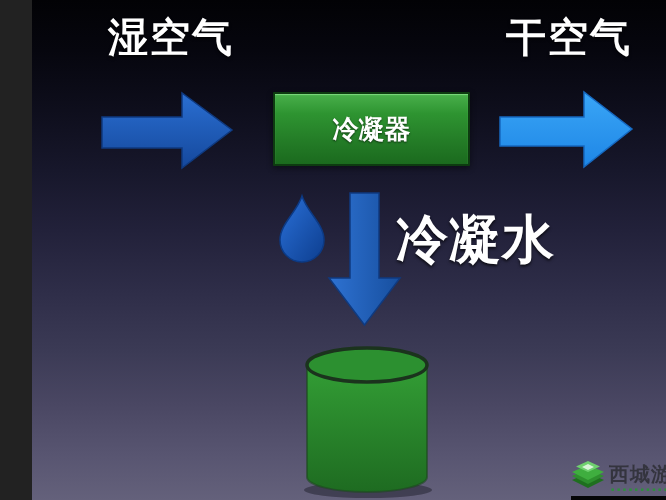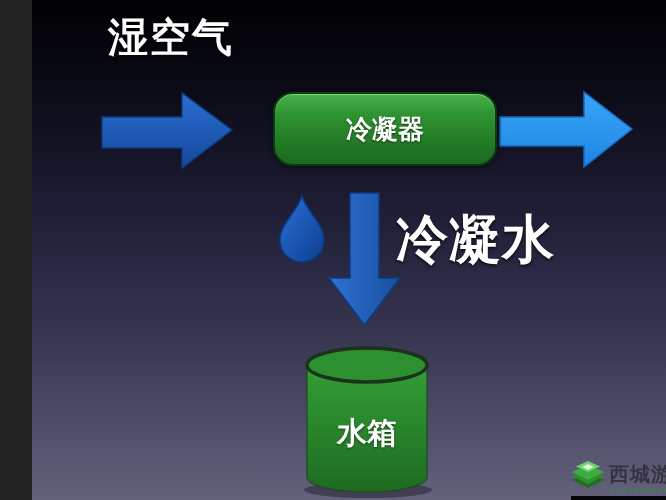--- a/index.html
+++ b/index.html
@@ -13,22 +13,22 @@
     margin-left:32px;
   }
   .toplabel{
     position:absolute;top:10px;color:#fff;font-size:40px;font-weight:bold;
     letter-spacing:2px;text-shadow:0 2px 3px rgba(0,0,0,.7);white-space:nowrap;
   }
   .humid{left:76px;}
   .dry{left:474px;}
   .svglayer{position:absolute;left:0;top:0;}
   .condenser{
-    position:absolute;left:241px;top:92px;width:224px;height:74px;
-    box-sizing:border-box;border:2px solid #0d3b10;border-radius:20px;
+    position:absolute;left:241px;top:92px;width:197px;height:74px;
+    box-sizing:border-box;border:2px solid #0d3b10;border-radius:1px;
     background:linear-gradient(180deg,#49b04b 0%,#2e9431 28%,#257f28 62%,#1b6a1e 100%);
     box-shadow:inset 0 1px 1px rgba(170,255,170,.55), 0 2px 6px rgba(0,0,0,.45);
     display:flex;flex-direction:column;align-items:center;justify-content:center;
   }
   .condenser span{
     color:#fff;font-size:26px;font-weight:bold;line-height:32px;
     text-shadow:0 1px 2px rgba(0,0,0,.6);white-space:nowrap;
   }
   .condensate{
     position:absolute;left:364px;top:205px;color:#fff;font-size:52px;font-weight:bold;
@@ -49,20 +49,21 @@
   }
   .corner-v{position:absolute;left:656px;top:466px;width:10px;height:34px;background:#060608;}
   .corner-h{position:absolute;left:539px;top:496px;width:127px;height:4px;background:#060608;}
 </style>
 </head>
 <body>
 
 <div class="slide">
 
   <div class="toplabel humid">湿空气</div>
+  <div class="toplabel dry">干空气</div>
 
   <svg class="svglayer" width="666" height="500" viewBox="0 0 666 500">
     <defs>
       <linearGradient id="gLeft" x1="0" y1="0" x2="0" y2="1">
         <stop offset="0" stop-color="#2a6fd2"></stop>
           <stop offset="1" stop-color="#15489c"></stop>
       </linearGradient>
       <linearGradient id="gRight" x1="0" y1="0" x2="0" y2="1">
         <stop offset="0" stop-color="#3aa6f6"></stop>
           <stop offset="1" stop-color="#1e86e6"></stop>
@@ -95,21 +96,20 @@
       <ellipse cx="335" cy="365" rx="60" ry="17" fill="#2c9030" stroke="#1b331d" stroke-width="3.5"></ellipse>
     </g>
   </svg>
 
   <div class="condenser">
     <span>冷凝器</span>
   </div>
 
   <div class="condensate">冷凝水</div>
 
-  <div class="tanklabel">水箱</div>
 
   <svg class="svglayer" style="left:538px;top:459px;" width="36" height="34" viewBox="0 0 36 34">
     <polygon points="18,14 34,21 18,29 2,21" fill="#1f6f1f"></polygon>
     <polygon points="18,10 34,17 18,25 2,17" fill="#2e8f2e"></polygon>
     <polygon points="18,6 34,13 18,21 2,13" fill="#3fae3f"></polygon>
     <polygon points="18,2 30,7.5 18,13 6,7.5" fill="#6fd06f"></polygon>
     <polygon points="18,5 24,8 18,11 12,8" fill="#d8f5d8"></polygon>
   </svg>
 
   <div class="wm-name">西城游戏网</div>

